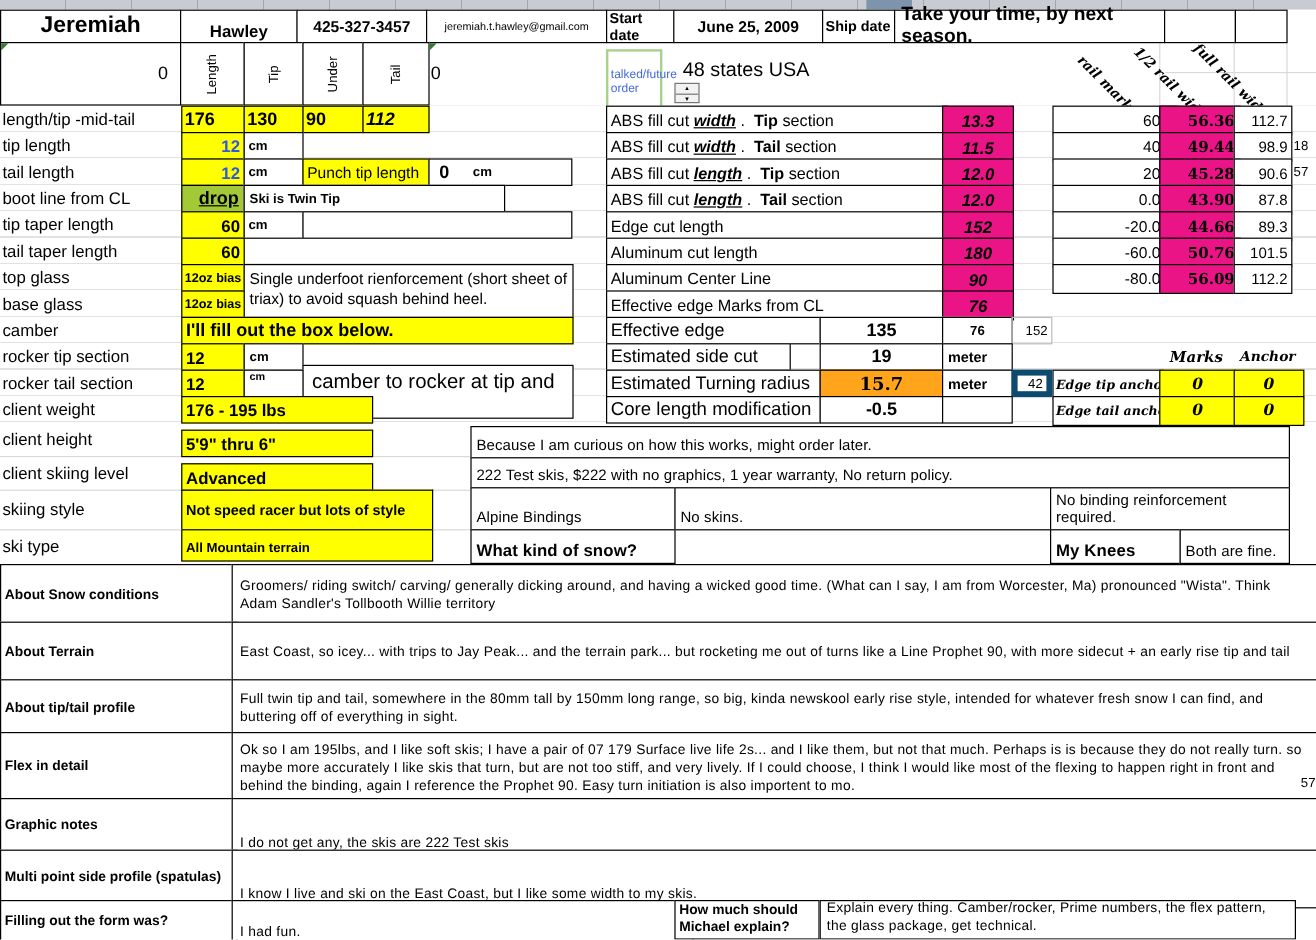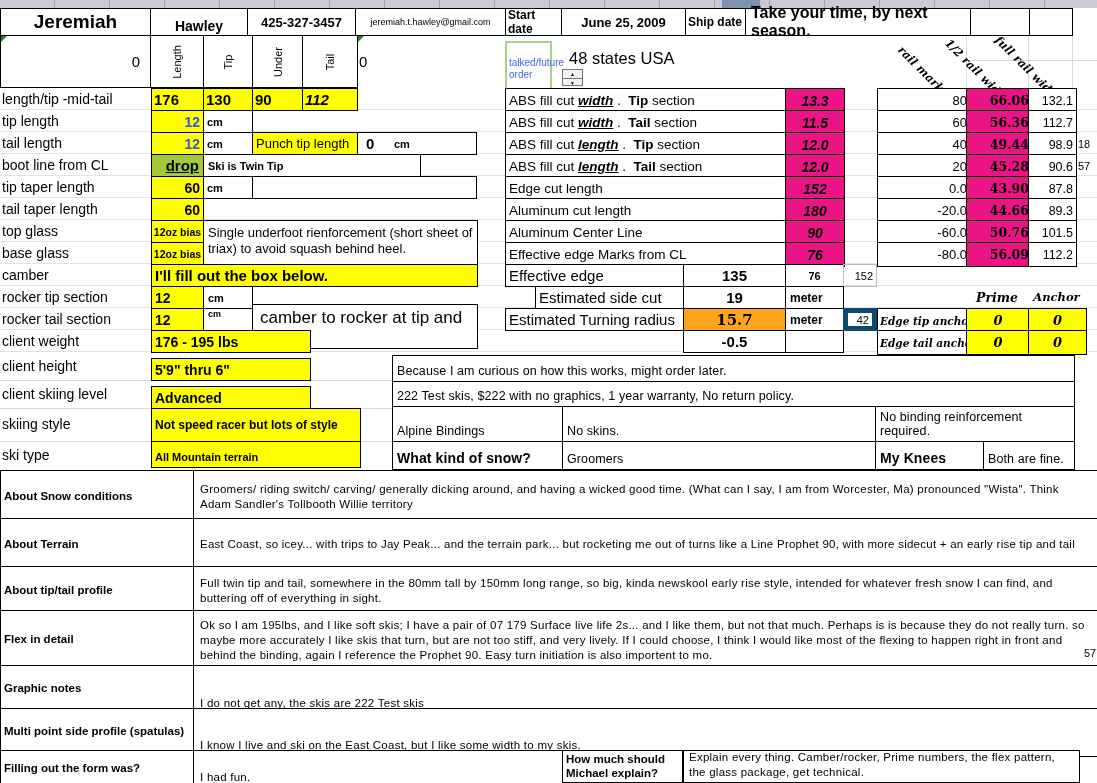--- a/index.html
+++ b/index.html
@@ -251,41 +251,36 @@
         <div class="rowval pink">76</div>
       </div>
     </div>
 
   <div class="cell bk flex" style="left:505px;top:264px;width:179px;height:23px;padding-left:3px;font-size:15px">Effective edge</div>
   <div class="cell bk flex b" style="left:683px;top:264px;width:103px;height:23px;justify-content:center;font-size:15px">135</div>
   <div class="cell bk flex b" style="left:785px;top:264px;width:59px;height:23px;justify-content:center;font-size:11px">76</div>
   <div class="cell flex" style="left:843px;top:264px;width:34px;height:23px;justify-content:flex-end;padding-right:3px;
               font-size:11px;border:1px solid #bbb">152</div>
 
-  <div class="cell bk flex" style="left:535px;top:286px;width:154px;height:23px;padding-left:3px;font-size:15px">Estimated side cut</div>
+  <div class="cell bk flex" style="left:505px;top:286px;width:154px;height:23px;padding-left:3px;font-size:15px">Estimated side cut</div>
   <div class="cell bk flex b" style="left:683px;top:286px;width:103px;height:23px;justify-content:center;font-size:15px">19</div>
   <div class="cell bk flex b" style="left:785px;top:286px;width:59px;height:23px;padding-left:4px;font-size:12px">meter</div>
 
   <div class="cell bk flex" style="left:505px;top:308px;width:179px;height:23px;padding-left:3px;font-size:15px">Estimated Turning radius</div>
   <div class="cell bk orange flex b ser" style="left:683px;top:308px;width:103px;height:23px;justify-content:center;font-size:15px">15.7</div>
   <div class="cell bk flex b" style="left:785px;top:308px;width:59px;height:23px;padding-left:4px;font-size:12px">meter</div>
   <div class="cell flex" style="left:843px;top:308px;width:34px;height:23px;justify-content:flex-end;padding-right:3px;
               font-size:11px;border:5px solid #0c4a6e">42</div>
 
+  <div class="cell bk flex" style="left:505px;top:330px;width:179px;height:23px;padding-left:3px;font-size:15.5px">Core length modification</div>
   <div class="cell bk flex b" style="left:683px;top:330px;width:103px;height:23px;justify-content:center;font-size:15px">-0.5</div>
   <div class="cell bk" style="left:785px;top:330px;width:59px;height:23px"></div>
 
   <div class="cell" style="left:877px;top:88px;width:220px;height:198px">
 
-      <div class="rail-row">
-        <div class="mk">80</div>
-        <div class="hf pink">66.06</div>
-        <div class="fl">132.1</div>
-        <div class="ex"></div>
-      </div>
 
       <div class="rail-row">
         <div class="mk">60</div>
         <div class="hf pink">56.36</div>
         <div class="fl">112.7</div>
         <div class="ex"></div>
       </div>
 
       <div class="rail-row">
         <div class="mk">40</div>
@@ -324,21 +319,21 @@
       </div>
 
       <div class="rail-row">
         <div class="mk">-80.0</div>
         <div class="hf pink">56.09</div>
         <div class="fl">112.2</div>
         <div class="ex"></div>
       </div>
     </div>
 
-  <div class="cell flex b i ser" style="left:966px;top:286px;width:62px;height:22px;justify-content:center;font-size:12.5px">Prime</div>
+  <div class="cell flex b i ser" style="left:966px;top:286px;width:62px;height:22px;justify-content:center;font-size:12.5px">Marks</div>
   <div class="cell flex b i ser" style="left:1028px;top:286px;width:57px;height:22px;justify-content:center;font-size:11.5px">Anchor</div>
 
   <div class="cell" style="left:877px;top:308px;width:208px;height:44px">
 
       <div class="anc-row">
         <div class="anc-lbl">Edge tip anchor</div>
         <div class="anc-c" style="left:89px;width:62px">0</div>
         <div class="anc-c" style="left:151px;width:57px">0</div>
       </div>
 
@@ -348,21 +343,20 @@
         <div class="anc-c" style="left:151px;width:57px">0</div>
       </div>
     </div>
 
   <div class="cell note" style="left:392px;top:355px;width:683px;height:27px">Because I am curious on how this works, might order later.</div>
   <div class="cell note" style="left:392px;top:381px;width:683px;height:26px">222 Test skis, $222 with no graphics, 1 year warranty, No return policy.</div>
   <div class="cell note" style="left:392px;top:406px;width:171px;height:36px">Alpine Bindings</div>
   <div class="cell note" style="left:562px;top:406px;width:314px;height:36px">No skins.</div>
   <div class="cell note" style="left:875px;top:406px;width:200px;height:36px">No binding reinforcement required.</div>
   <div class="cell note b" style="left:392px;top:441px;width:171px;height:29px;font-size:14px">What kind of snow?</div>
-  <div class="cell note" style="left:562px;top:441px;width:314px;height:29px">Groomers</div>
   <div class="cell note b" style="left:875px;top:441px;width:109px;height:29px;font-size:14px">My Knees</div>
   <div class="cell note" style="left:983px;top:441px;width:92px;height:29px">Both are fine.</div>
 
   <div class="sec-lbl" style="top:470px;height:49px">About Snow conditions</div>
   <div class="sec-txt flex" style="top:470px;height:49px">Groomers/ riding switch/ carving/ generally dicking around, and having a wicked good time. (What can I say, I am from Worcester, Ma) pronounced "Wista". Think Adam Sandler's Tollbooth Willie territory</div>
 
   <div class="sec-lbl" style="top:518px;height:49px">About Terrain</div>
   <div class="sec-txt flex" style="top:518px;height:49px">East Coast, so icey... with trips to Jay Peak... and the terrain park... but rocketing me out of turns like a Line Prophet 90, with more sidecut + an early rise tip and tail</div>
 
   <div class="sec-lbl" style="top:566px;height:45px">About tip/tail profile</div>

